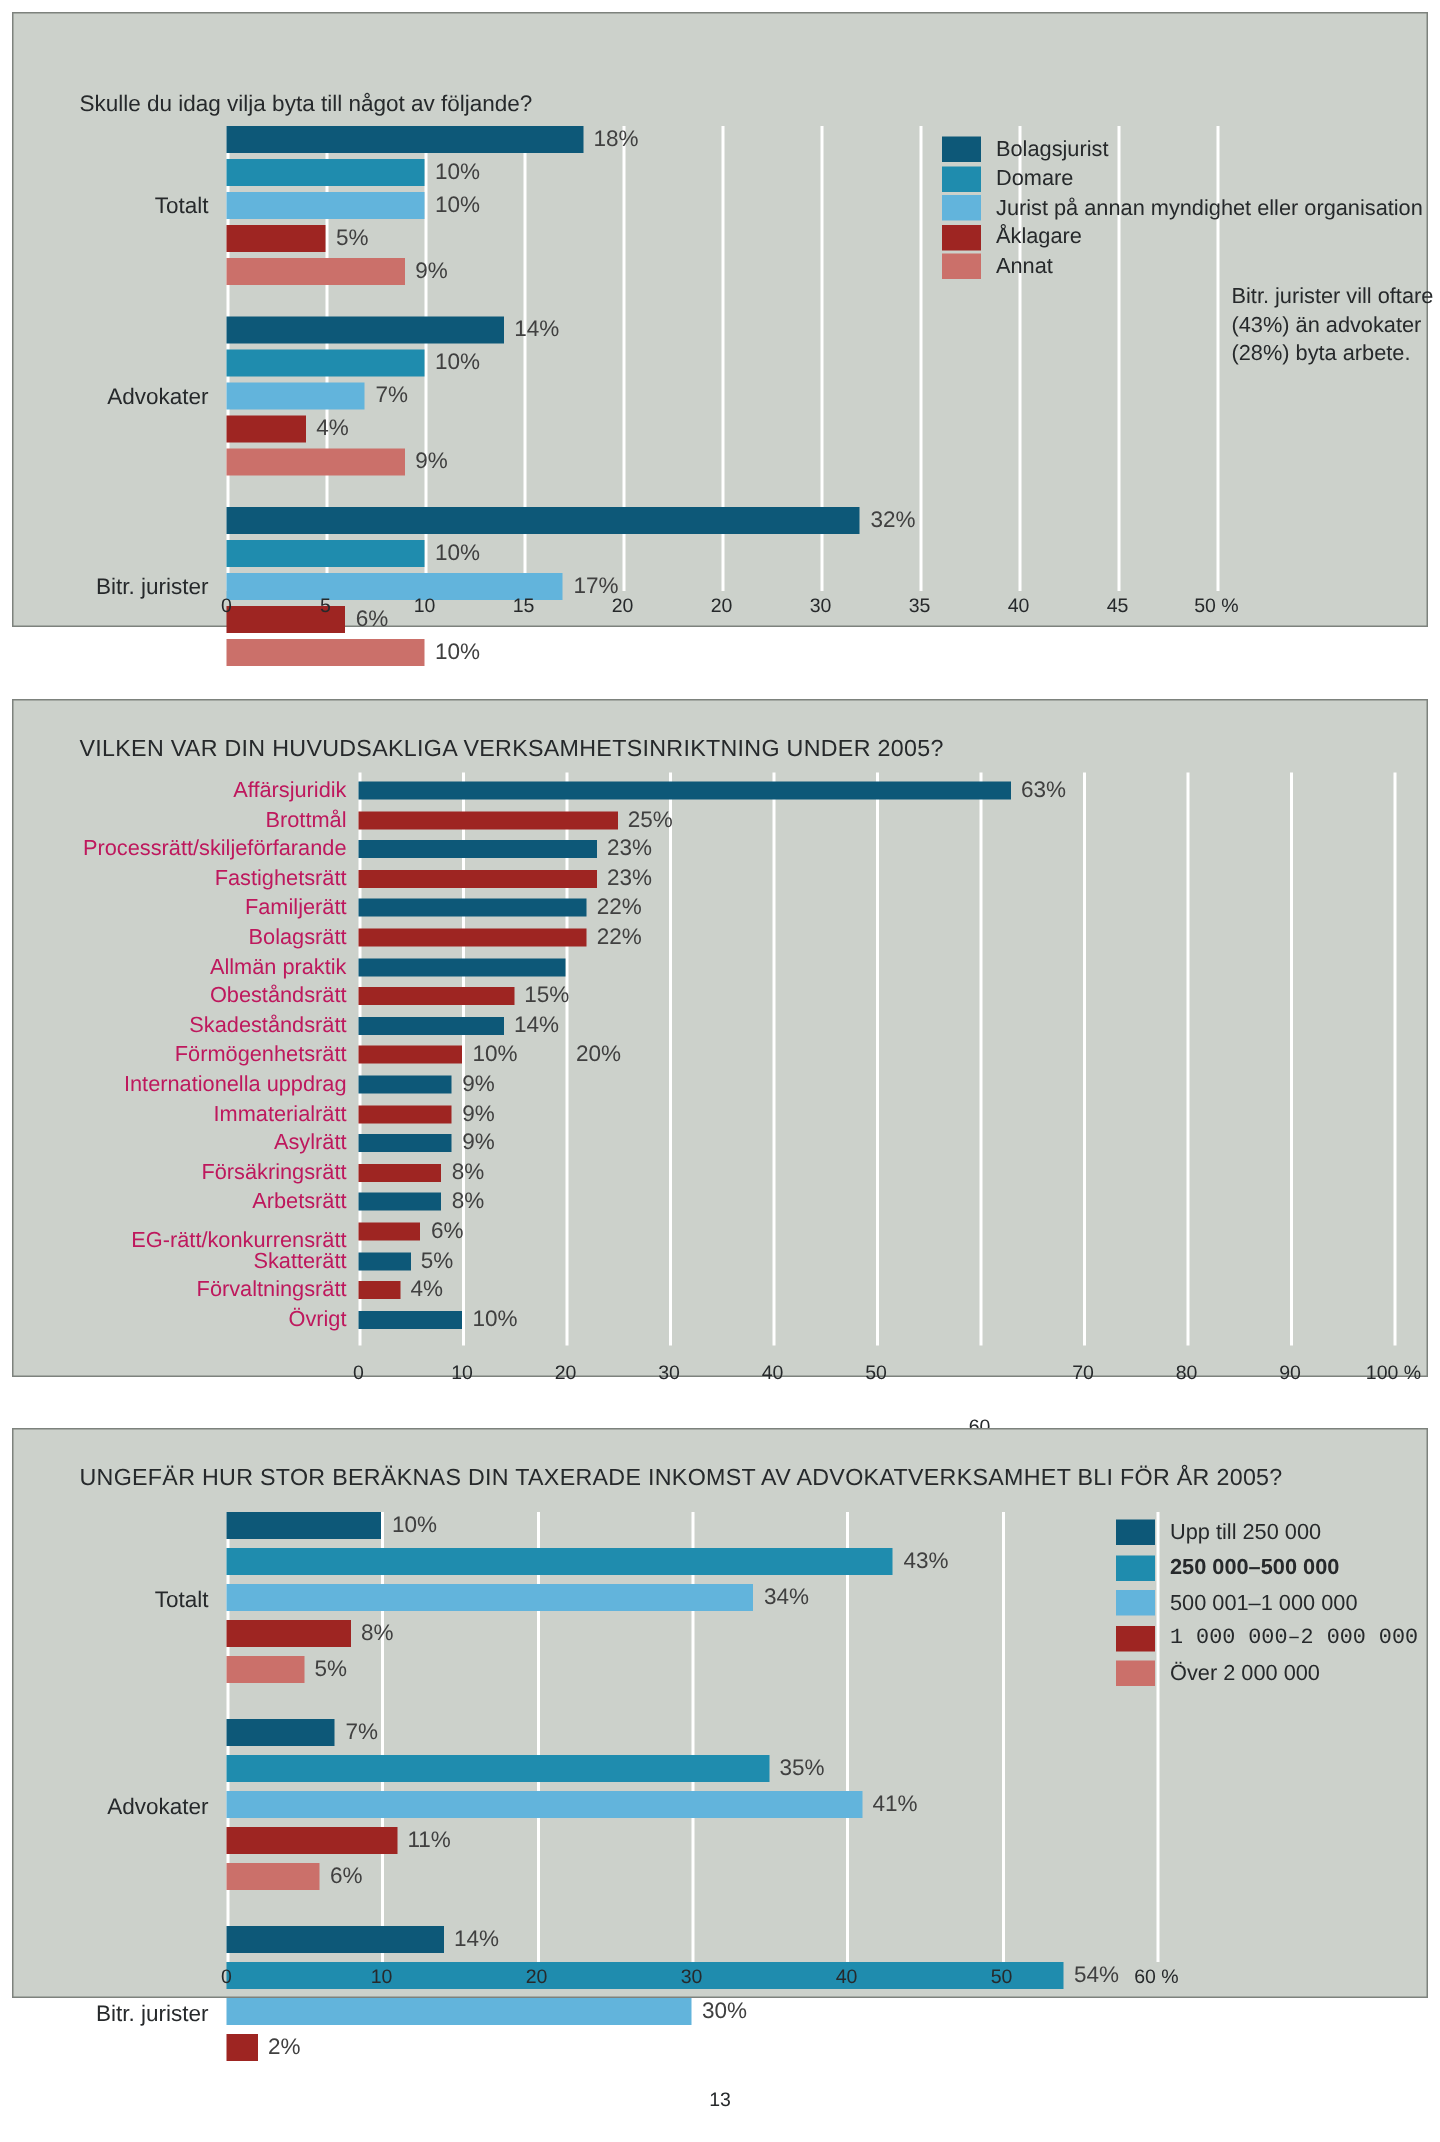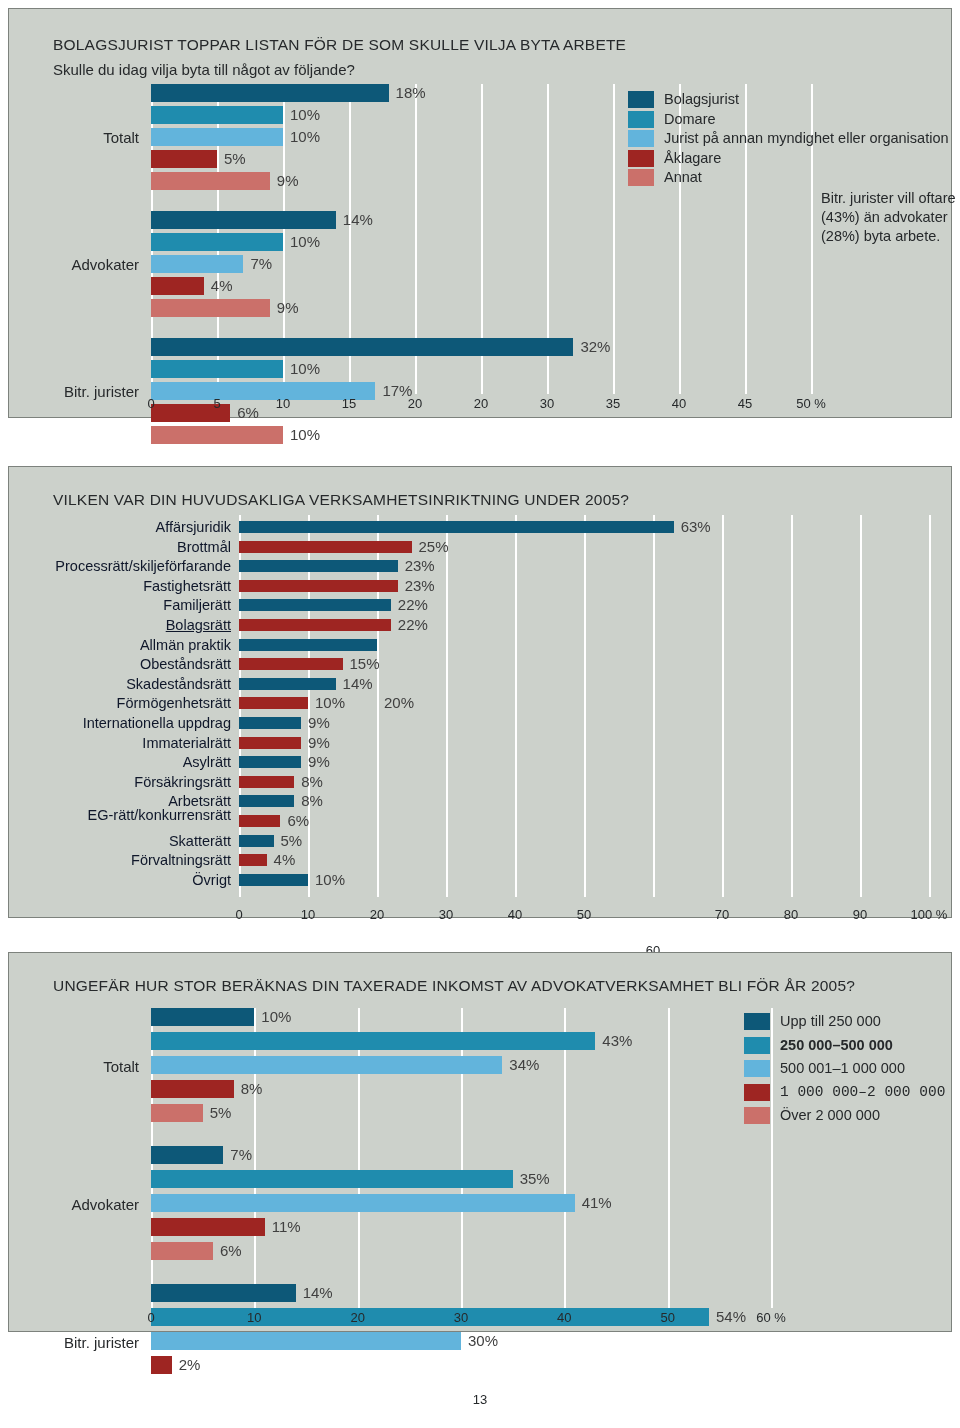--- a/index.html
+++ b/index.html
@@ -67,37 +67,38 @@
   .group-label {
     position: absolute;
     font-size: 15px;
     color: #26292b;
     text-align: right;
     white-space: nowrap;
   }
   .cat-label {
     position: absolute;
     font-size: 14.5px;
-    color: #0f172a;
+    color: #be185d;
     text-align: right;
     white-space: nowrap;
     line-height: 16px;
   }
   .tick {
     position: absolute;
     font-size: 13px;
     color: #26292b;
     text-align: center;
     white-space: nowrap;
   }
 
   
   .legend-item {
     position: absolute;
     display: flex;
+    align-items: center;
   }
   .legend-swatch {
     width: 26px;
     height: 17px;
     flex: 0 0 auto;
   }
   .legend-text {
     font-size: 14.5px;
     color: #26292b;
     margin-left: 10px;
@@ -121,21 +122,20 @@
     top: 1392px;
     text-align: center;
     font-size: 13px;
     color: #26292b;
   }
 </style>
 </head>
 <body>
 
 <div class="panel" id="panel-1">
-  <div class="chart-title" style="left:44px; top:27px;">BOLAGSJURIST TOPPAR LISTAN FÖR DE SOM SKULLE VILJA BYTA ARBETE</div>
   <div class="chart-subtitle" style="left:44px; top:52px;">Skulle du idag vilja byta till något av följande?</div>
   <div class="plot" id="plot-1" style="left:142px; top:75px; width:660px; height:305px;">
       <div class="gridline" style="left:0px; height:310px;"></div>
       <div class="gridline" style="left:66px; height:310px;"></div>
       <div class="gridline" style="left:132px; height:310px;"></div>
       <div class="gridline" style="left:198px; height:310px;"></div>
       <div class="gridline" style="left:264px; height:310px;"></div>
       <div class="gridline" style="left:330px; height:310px;"></div>
       <div class="gridline" style="left:396px; height:310px;"></div>
       <div class="gridline" style="left:461.99999999999994px; height:310px;"></div>
@@ -236,21 +236,21 @@
       <div class="bar-label" style="left:165.70000000000002px; top:42.2px; line-height:18px;">23%</div>
       <div class="cat-label" style="left:-200px; width:192px; top:43.2px;">Processrätt/skiljeförfarande</div>
       <div class="bar" style="left:0px; top:64.80000000000001px; height:12px; width:158.70000000000002px; background:#9e2522;"></div>
       <div class="bar-label" style="left:165.70000000000002px; top:61.80000000000001px; line-height:18px;">23%</div>
       <div class="cat-label" style="left:-200px; width:192px; top:62.80000000000001px;">Fastighetsrätt</div>
       <div class="bar" style="left:0px; top:84.4px; height:12px; width:151.8px; background:#0d5878;"></div>
       <div class="bar-label" style="left:158.8px; top:81.4px; line-height:18px;">22%</div>
       <div class="cat-label" style="left:-200px; width:192px; top:82.4px;">Familjerätt</div>
       <div class="bar" style="left:0px; top:104px; height:12px; width:151.8px; background:#9e2522;"></div>
       <div class="bar-label" style="left:158.8px; top:101px; line-height:18px;">22%</div>
-      <div class="cat-label" style="left:-200px; width:192px; top:102px;text-decoration:underline;">Bolagsrätt</div>
+      <div class="cat-label" style="left:-200px; width:192px; top:102px;">Bolagsrätt</div>
       <div class="bar" style="left:0px; top:123.60000000000001px; height:12px; width:138px; background:#0d5878;"></div>
       <div class="bar-label" style="left:145px; top:138px; line-height:18px;margin-top:41px;">20%</div>
       <div class="cat-label" style="left:-200px; width:192px; top:121.60000000000001px;">Allmän praktik</div>
       <div class="bar" style="left:0px; top:143.20000000000002px; height:12px; width:103.5px; background:#9e2522;"></div>
       <div class="bar-label" style="left:110.5px; top:140.20000000000002px; line-height:18px;">15%</div>
       <div class="cat-label" style="left:-200px; width:192px; top:141.20000000000002px;">Obeståndsrätt</div>
       <div class="bar" style="left:0px; top:162.8px; height:12px; width:96.60000000000001px; background:#0d5878;"></div>
       <div class="bar-label" style="left:103.60000000000001px; top:159.8px; line-height:18px;">14%</div>
       <div class="cat-label" style="left:-200px; width:192px; top:160.8px;">Skadeståndsrätt</div>
       <div class="bar" style="left:0px; top:182.4px; height:12px; width:69px; background:#9e2522;"></div>
@@ -266,21 +266,21 @@
       <div class="bar-label" style="left:69.1px; top:238.20000000000002px; line-height:18px;">9%</div>
       <div class="cat-label" style="left:-200px; width:192px; top:239.20000000000002px;">Asylrätt</div>
       <div class="bar" style="left:0px; top:260.8px; height:12px; width:55.2px; background:#9e2522;"></div>
       <div class="bar-label" style="left:62.2px; top:257.8px; line-height:18px;">8%</div>
       <div class="cat-label" style="left:-200px; width:192px; top:258.8px;">Försäkringsrätt</div>
       <div class="bar" style="left:0px; top:280.40000000000003px; height:12px; width:55.2px; background:#0d5878;"></div>
       <div class="bar-label" style="left:62.2px; top:277.40000000000003px; line-height:18px;">8%</div>
       <div class="cat-label" style="left:-200px; width:192px; top:278.40000000000003px;">Arbetsrätt</div>
       <div class="bar" style="left:0px; top:300px; height:12px; width:41.4px; background:#9e2522;"></div>
       <div class="bar-label" style="left:48.4px; top:297px; line-height:18px;">6%</div>
-      <div class="cat-label" style="left:-200px; width:192px; top:292px;text-align:right;">EG-rätt/konkurrensrätt</div>
+      <div class="cat-label" style="left:-200px; width:192px; top:304px;text-align:right;">EG-rätt/konkurrensrätt</div>
       <div class="bar" style="left:0px; top:319.6px; height:12px; width:34.5px; background:#0d5878;"></div>
       <div class="bar-label" style="left:41.5px; top:316.6px; line-height:18px;">5%</div>
       <div class="cat-label" style="left:-200px; width:192px; top:317.6px;">Skatterätt</div>
       <div class="bar" style="left:0px; top:339.20000000000005px; height:12px; width:27.6px; background:#9e2522;"></div>
       <div class="bar-label" style="left:34.6px; top:336.20000000000005px; line-height:18px;">4%</div>
       <div class="cat-label" style="left:-200px; width:192px; top:337.20000000000005px;">Förvaltningsrätt</div>
       <div class="bar" style="left:0px; top:358.8px; height:12px; width:69px; background:#0d5878;"></div>
       <div class="bar-label" style="left:76px; top:355.8px; line-height:18px;">10%</div>
       <div class="cat-label" style="left:-200px; width:192px; top:356.8px;">Övrigt</div>
       <div class="tick" style="left:-30px; width:60px; top:392.40000000000003px;">0</div>

